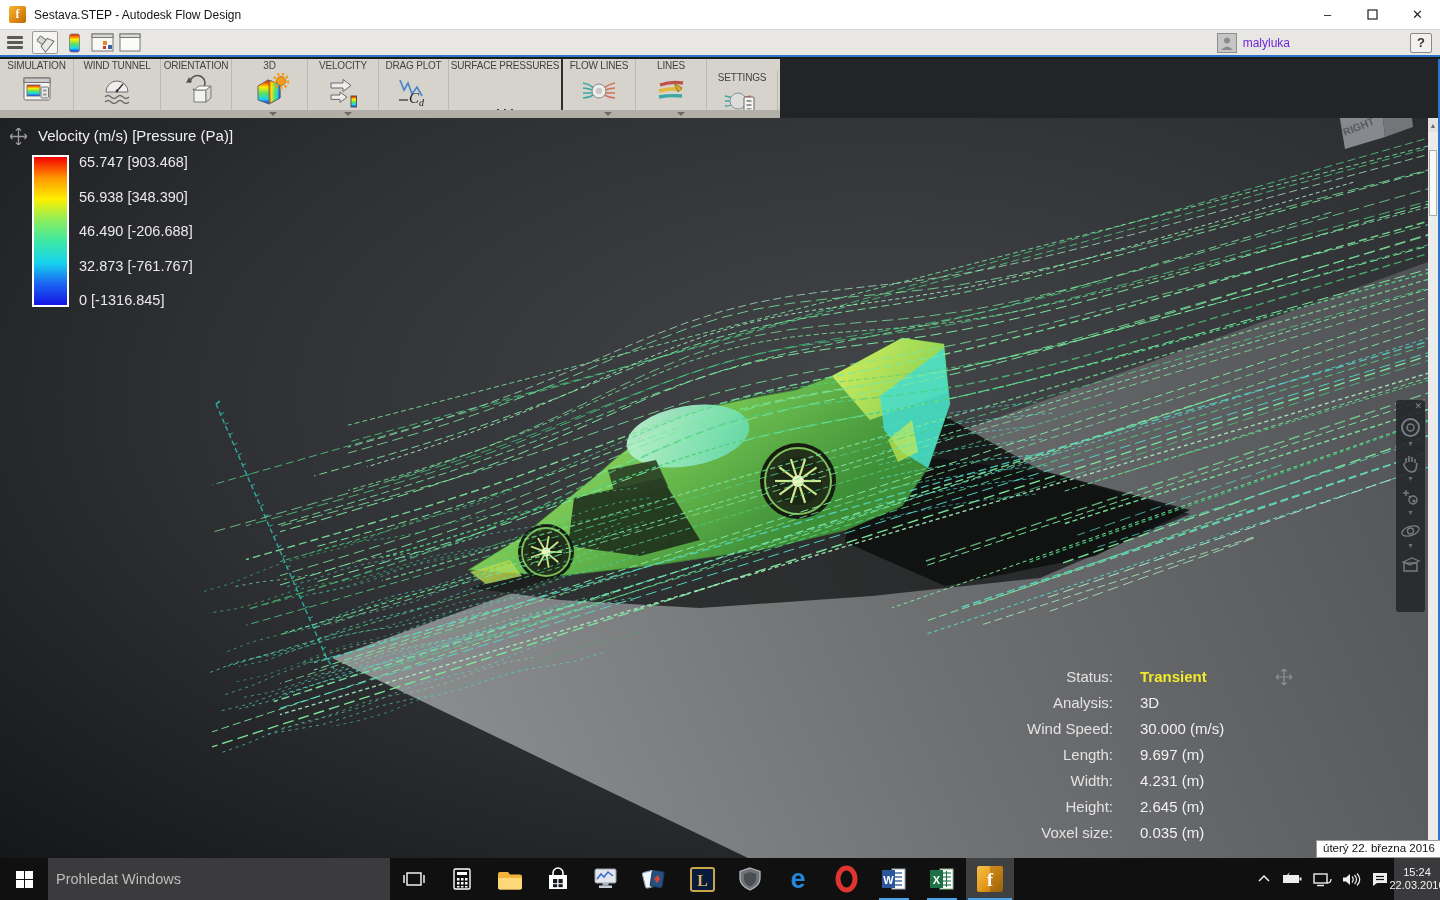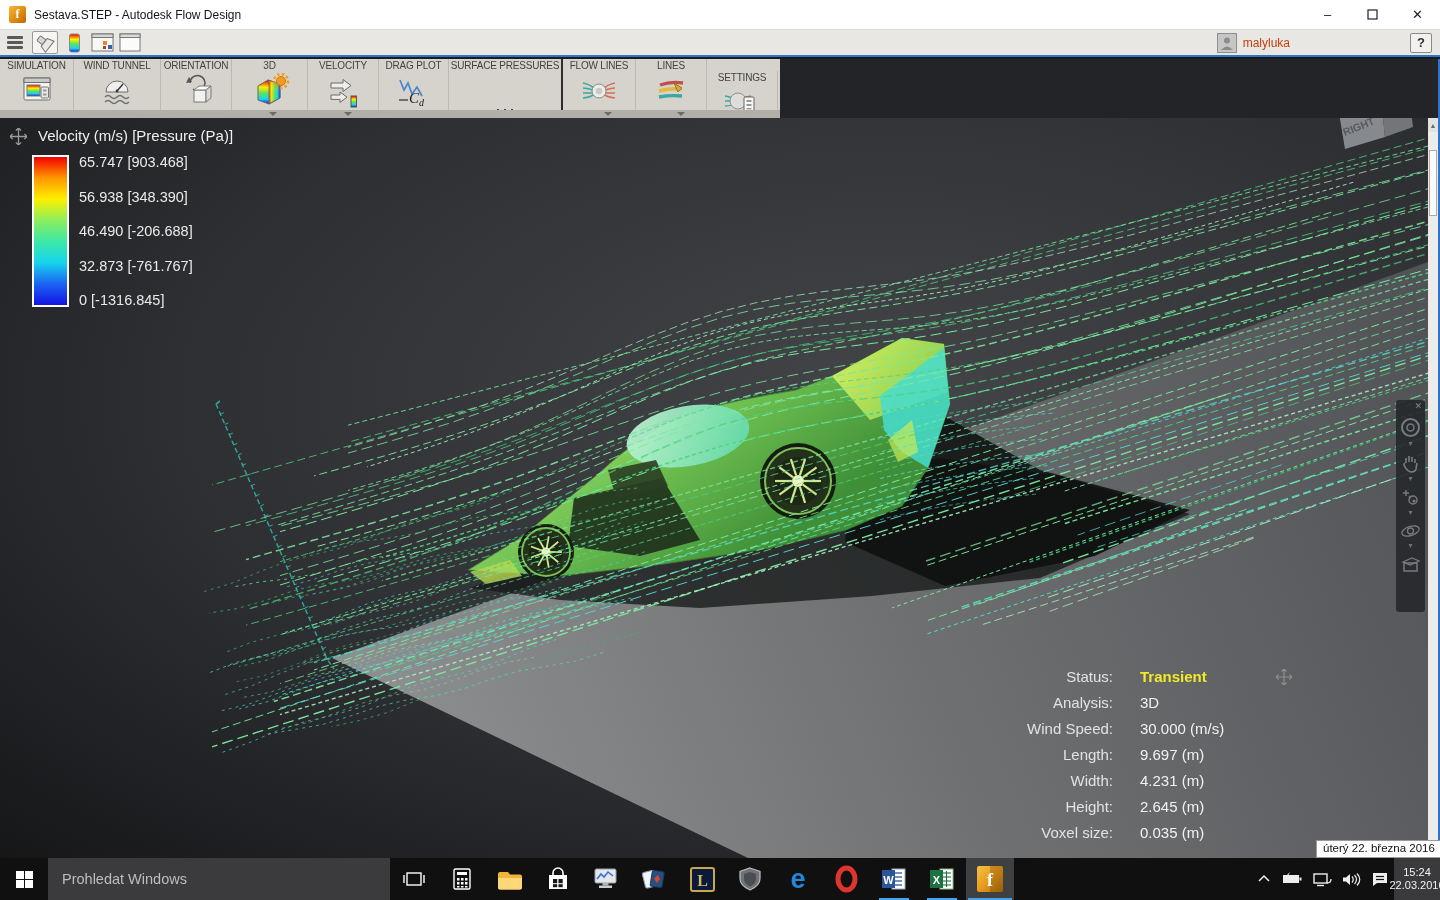--- a/index.html
+++ b/index.html
@@ -16,21 +16,21 @@
   .title-text{font-size:12px;color:#151515;}
   .win-controls{margin-left:auto;display:flex;height:100%;}
   .win-btn{width:45px;height:100%;display:flex;align-items:center;justify-content:center;
            color:#222;font-size:13px;}
   
   .qtoolbar{position:absolute;left:0;top:30px;width:1440px;height:27px;background:#e9e7e4;
             border-bottom:2px solid #2e74c9;display:flex;align-items:center;}
   .qt-item{height:23px;min-width:24px;margin-left:4px;display:flex;align-items:center;
            justify-content:center;border-radius:2px;}
   .qt-item.active{background:#f6f5f3;border:1px solid #9b9b9b;}
-  .user-box{margin-left:auto;display:flex;align-items:center;gap:6px;font-size:12px;color:#c2410c;}
+  .user-box{margin-left:auto;display:flex;align-items:center;gap:6px;font-size:12px;color:#6d28d9;}
   .avatar{width:20px;height:20px;background:#c6c6c6;border:1px solid #8e8e8e;}
   .help-btn{width:22px;height:20px;margin:0 8px 0 120px;background:#f2f1ef;border:1px solid #8a8a8a;
             border-radius:2px;font-weight:bold;font-size:13px;color:#333;display:flex;
             align-items:center;justify-content:center;}
   
   .ribbon{position:absolute;left:0;top:59px;width:1440px;height:59px;background:#232427;}
   .ribbon-light{position:absolute;left:0;top:0;width:780px;height:51px;background:#d6d3cd;display:flex;}
   .ribbon-strip{position:absolute;left:0;top:51px;width:780px;height:8px;background:#b2afa9;}
   .rgroup{height:51px;display:flex;flex-direction:column;align-items:center;
           border-right:1px solid #bcb9b3;position:relative;}
@@ -69,21 +69,21 @@
   .sb-thumb{position:absolute;left:0.5px;top:32px;width:8px;height:66px;background:#fafafa;
             border:1px solid #ababab;}
   .win-border-right{position:absolute;left:1438px;top:59px;width:2px;height:799px;background:#2e74c9;}
   
   .tooltip{position:absolute;left:1316px;top:840px;height:18px;background:#ffffff;
            border:1px solid #9a9a9a;font-size:11.5px;color:#111;padding:1px 6px;white-space:nowrap;}
   
   .taskbar{position:absolute;left:0;top:858px;width:1440px;height:42px;background:#101011;
            display:flex;align-items:stretch;}
   .tb-start{width:48px;display:flex;align-items:center;justify-content:center;}
-  .tb-search{width:342px;background:#3b3b3d;display:flex;align-items:center;padding-left:14px;
+  .tb-search{width:342px;background:#3b3b3d;display:flex;align-items:center;padding-left:8px;
              font-size:14.5px;color:#bdbdbd;}
   .tb-btn{width:48px;display:flex;align-items:center;justify-content:center;}
   .tb-app{width:48px;display:flex;align-items:center;justify-content:center;position:relative;}
   .tb-app.active{background:#3f4042;}
   .tb-underline{position:absolute;bottom:0;left:9px;width:30px;height:2px;background:#4aa3e8;}
   .tb-app.active .tb-underline{left:2px;width:44px;}
   .tb-tray{margin-left:auto;display:flex;align-items:stretch;}
   .tray-ic{width:29px;display:flex;align-items:center;justify-content:center;}
   .tb-clock{width:46px;background:#3a3a3c;display:flex;flex-direction:column;align-items:center;
             justify-content:center;color:#f2f2f2;font-size:11px;line-height:13px;}

